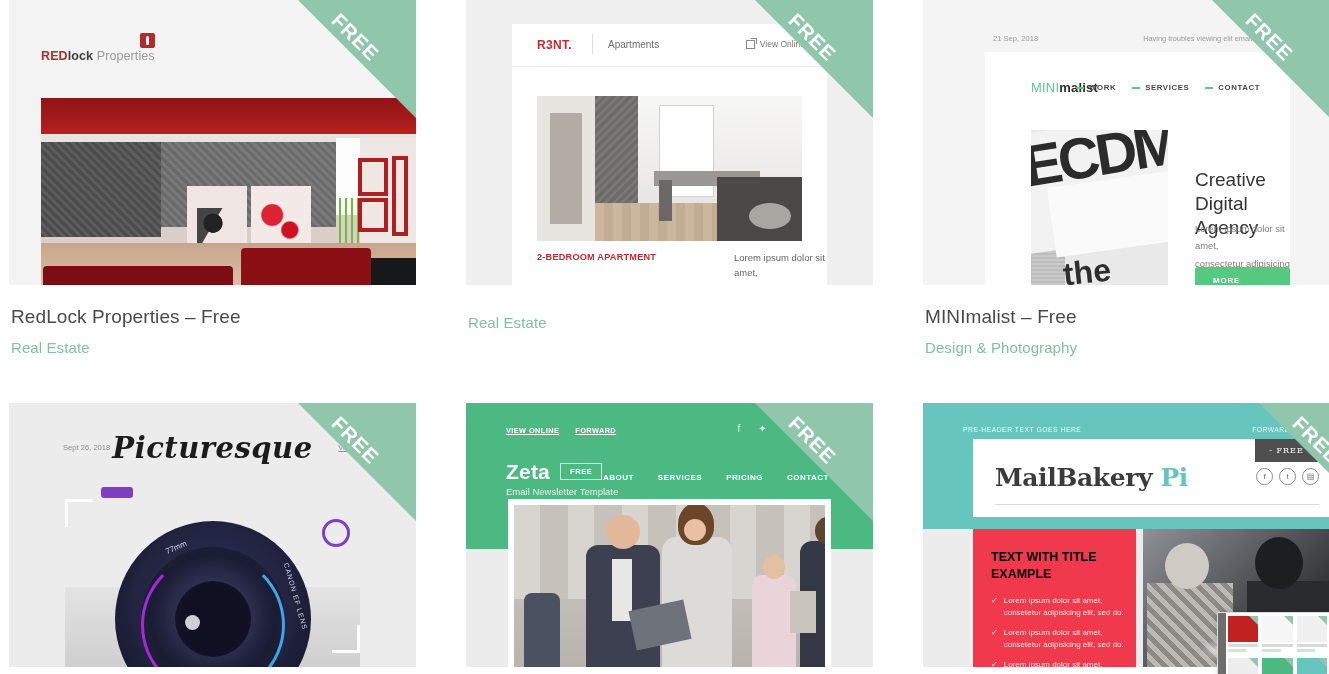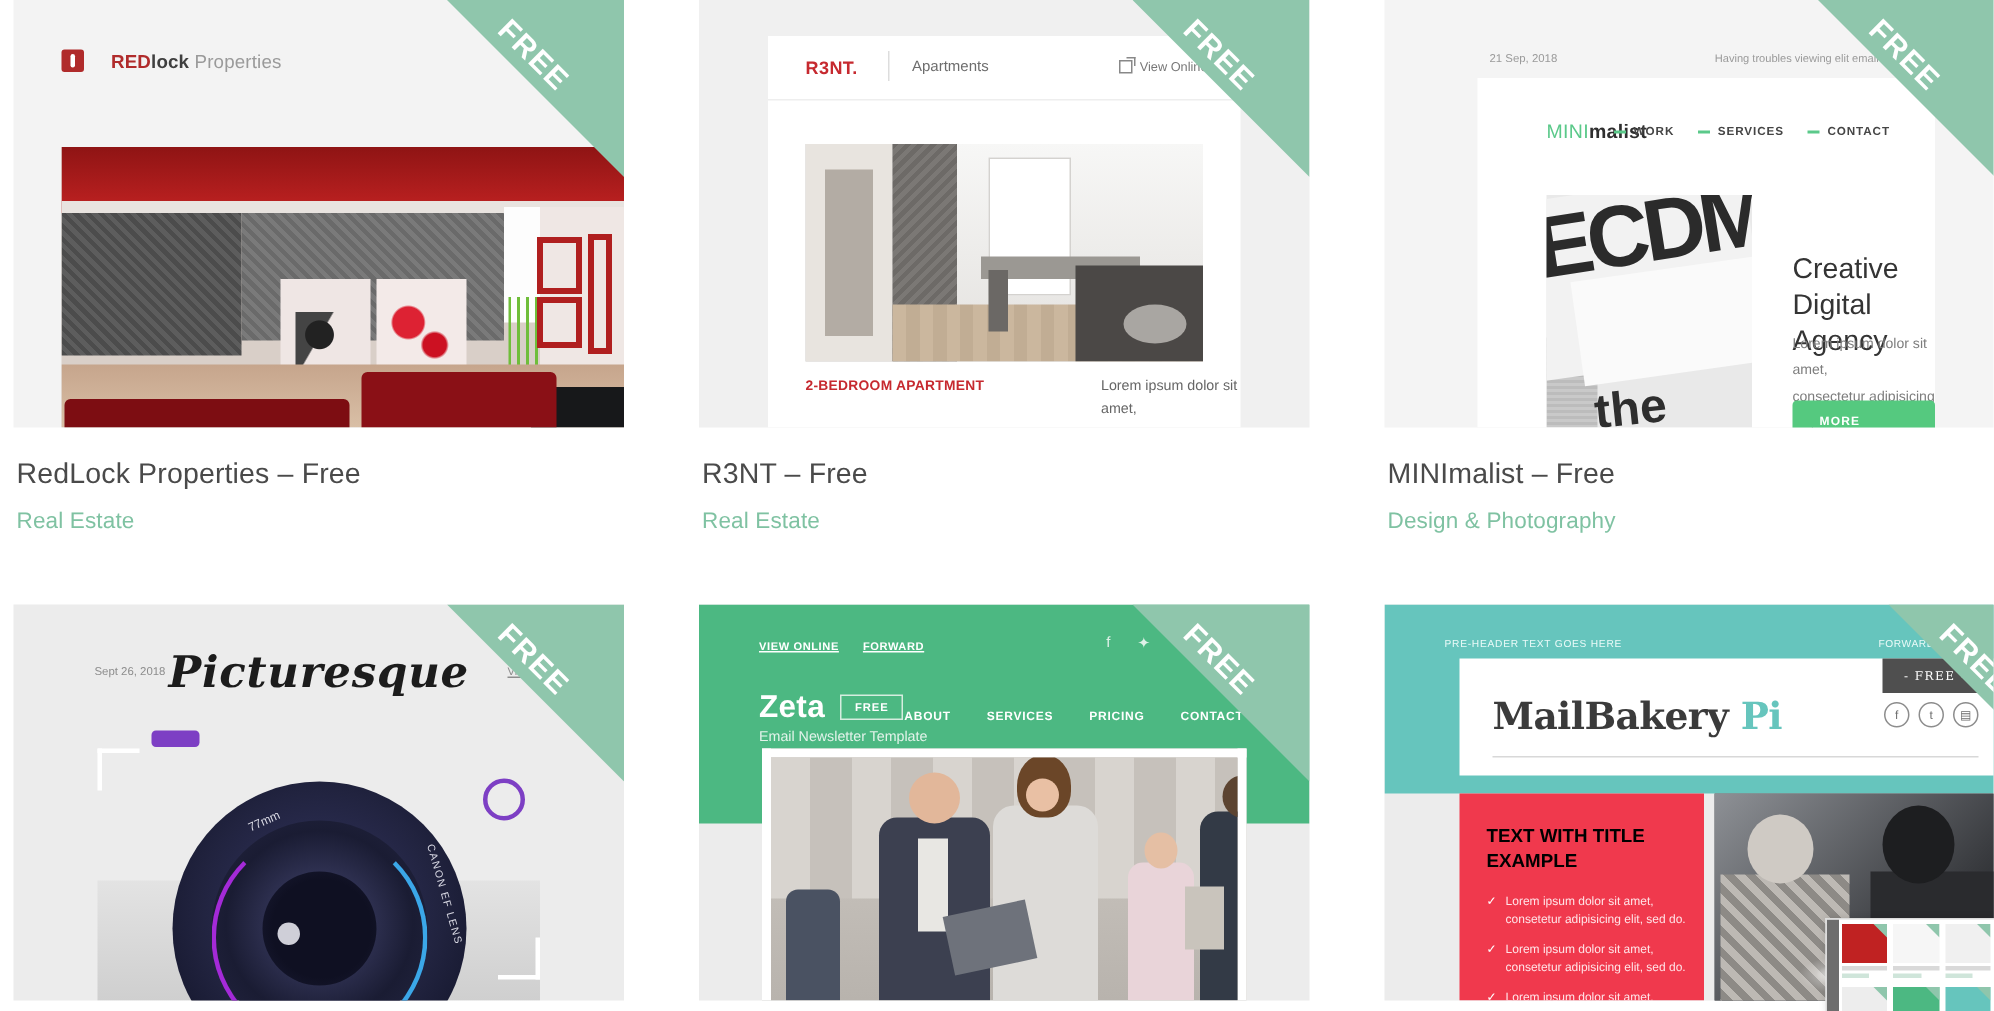--- a/index.html
+++ b/index.html
@@ -32,21 +32,21 @@
     transform:rotate(45deg);transform-origin:50% 50%;
     color:#ffffff;font-size:20px;font-weight:700;letter-spacing:1px;
     font-family:"Liberation Sans",sans-serif;
   }
   .meta{padding:20px 2px 0 2px;}
   .c-title{font-size:19px;color:#4a4a4a;font-weight:400;line-height:1.3;letter-spacing:.1px;}
   .c-cat{font-size:15px;color:#7fc2a2;margin-top:9px;letter-spacing:.1px;}
 
   
   .rl{background:#f3f3f3;}
-  .rl-logo{position:absolute;left:32px;top:33px;display:flex;align-items:center;gap:18px;}
+  .rl-logo{position:absolute;left:32px;top:33px;display:flex;align-items:flex-end;gap:1px;flex-direction:column;}
   .rl-badge{width:15px;height:15px;background:#b02b2b;border-radius:2px;position:relative;}
   .rl-badge:after{content:"";position:absolute;left:6px;top:3px;width:3px;height:9px;background:#fff;border-radius:2px;}
   .rl-name{font-size:12.5px;letter-spacing:.1px;}
   .rl-name b{color:#b02b2b;font-weight:700;}
   .rl-name i{font-style:normal;color:#3f3f3f;font-weight:700;}
   .rl-name span{color:#9a9a9a;font-weight:400;}
   .rl-cart{position:absolute;right:44px;top:34px;width:14px;height:11px;border:1.6px solid #b9b9b9;border-top:none;}
   .rl-nav{
     position:absolute;left:32px;right:0;top:66px;height:26px;background:#a83b3b;
     display:flex;align-items:center;gap:0;padding-left:10px;
@@ -299,21 +299,20 @@
           <div class="r3-cap">2-BEDROOM APARTMENT</div>
           <div class="r3-txt">Lorem ipsum dolor sit amet,</div>
         </div>
       </div>
       <div class="ribbon">
         <span class="tri"></span>
         <span class="lbl">FREE</span>
       </div>
     </div>
     <div class="meta">
-      <div class="c-title">R3NT – Free</div>
       <div class="c-cat">Real Estate</div>
     </div>
   </div>
 
   <div class="card">
     <div class="thumb mn">
       <div class="inner">
         <div class="mn-date">21 Sep, 2018</div>
         <div class="mn-tr">
           <span>Having troubles viewing elit email? </span><u>View it online</u>

